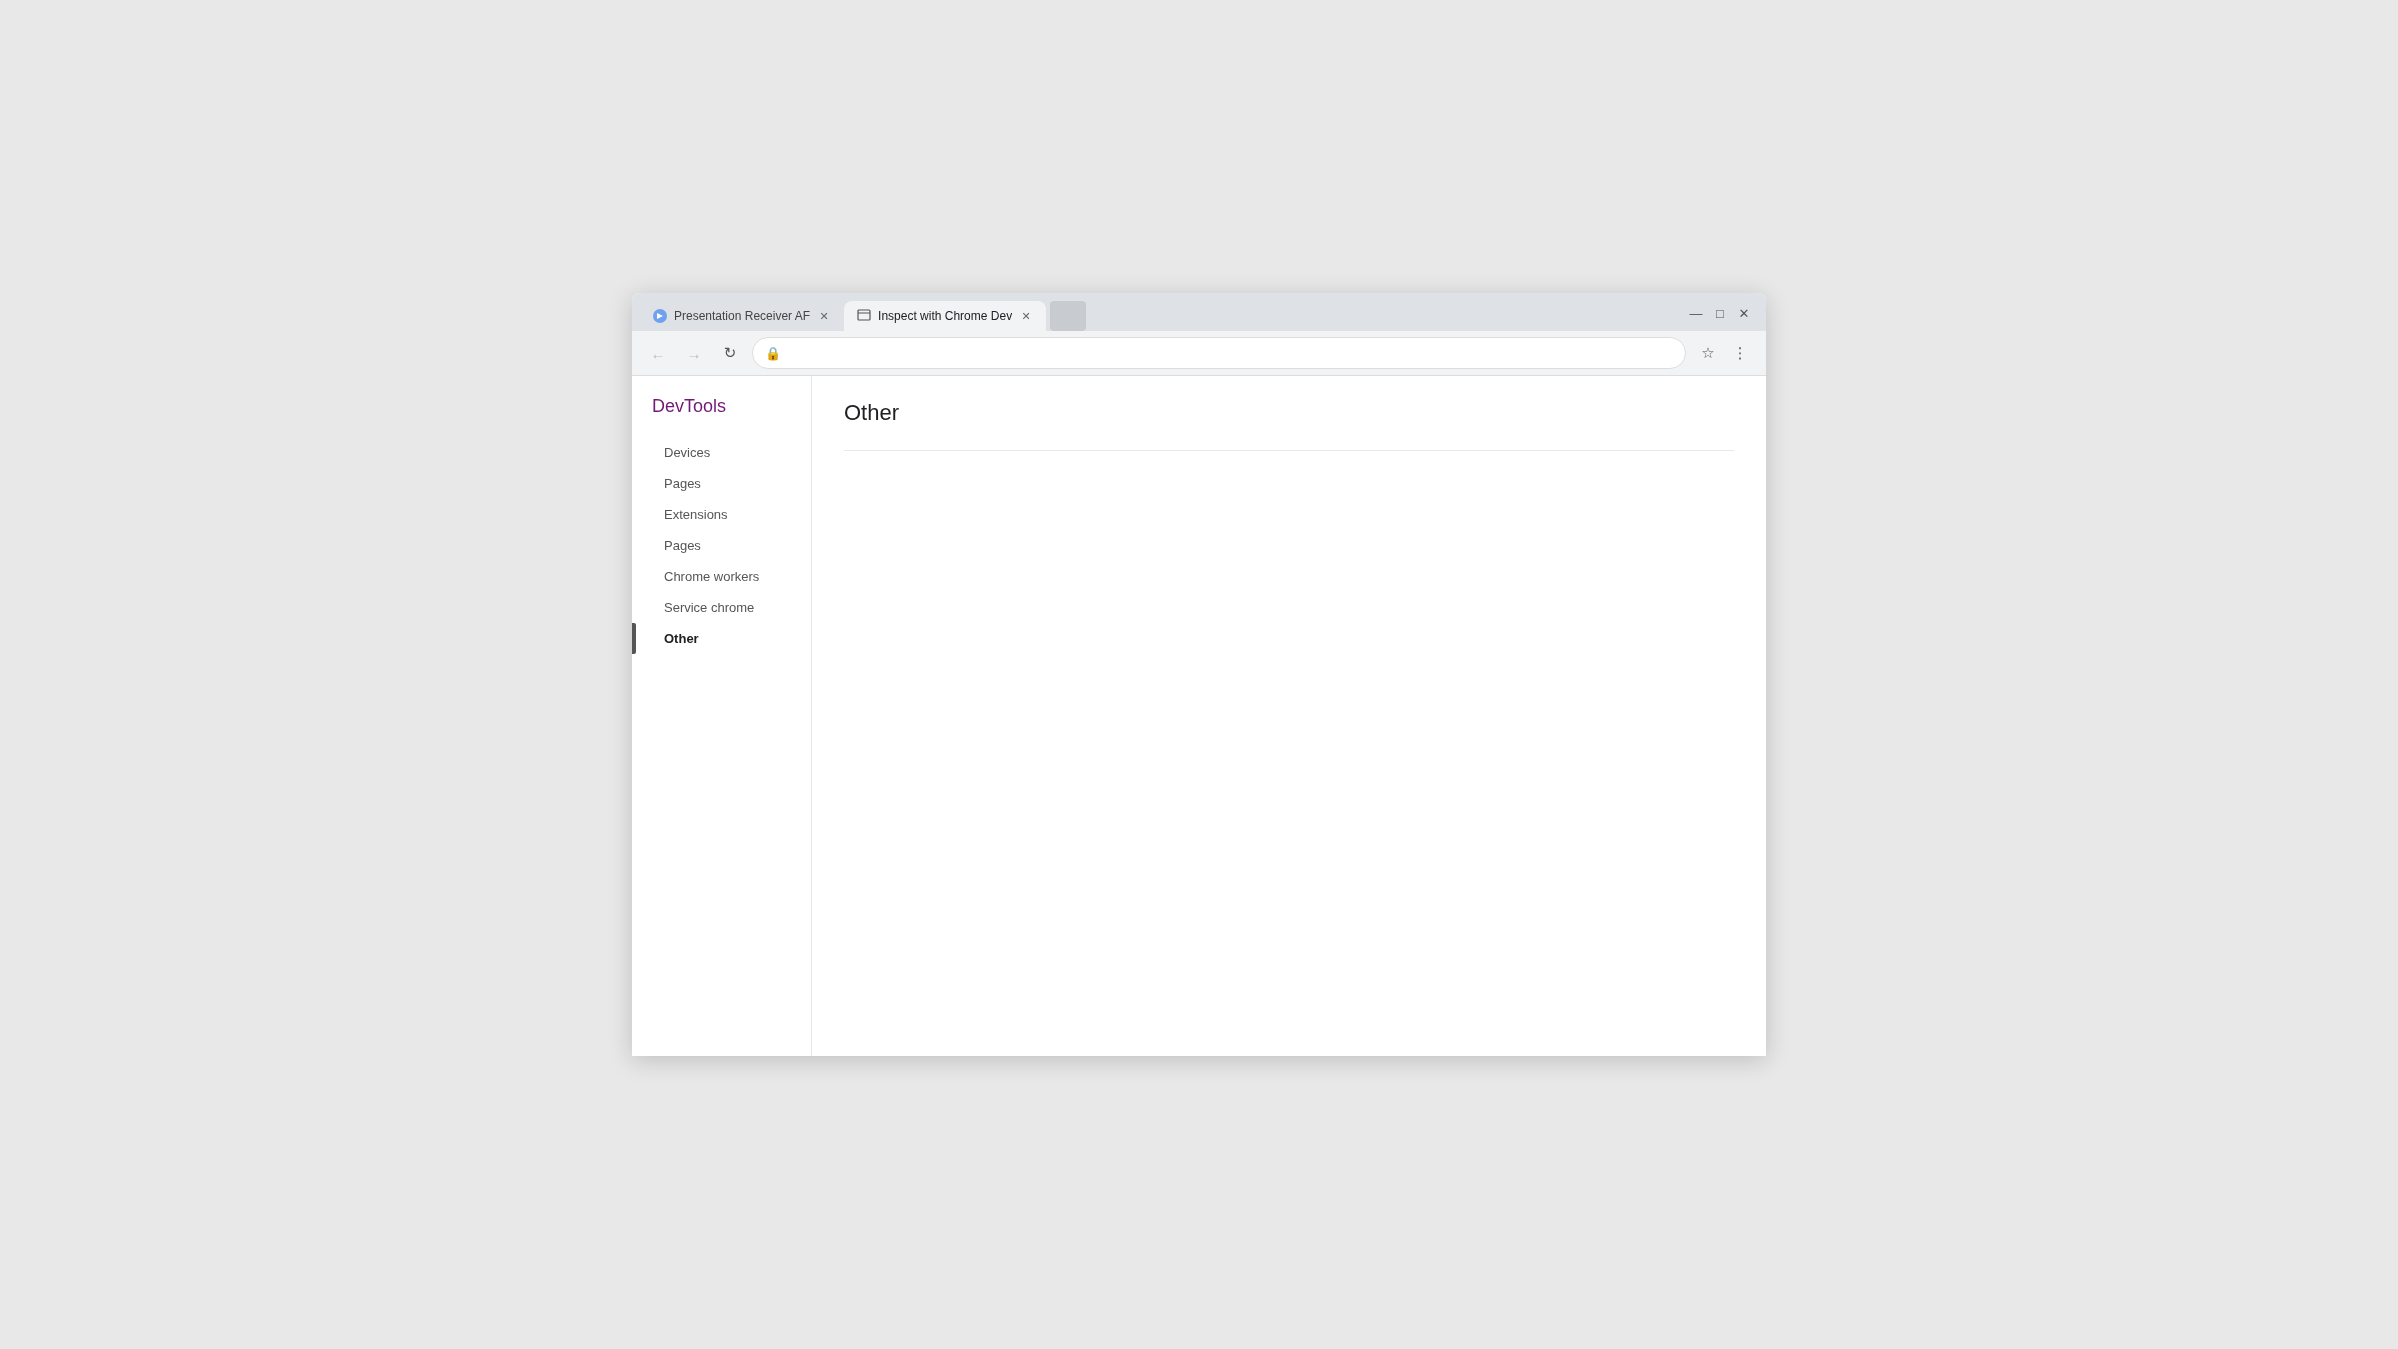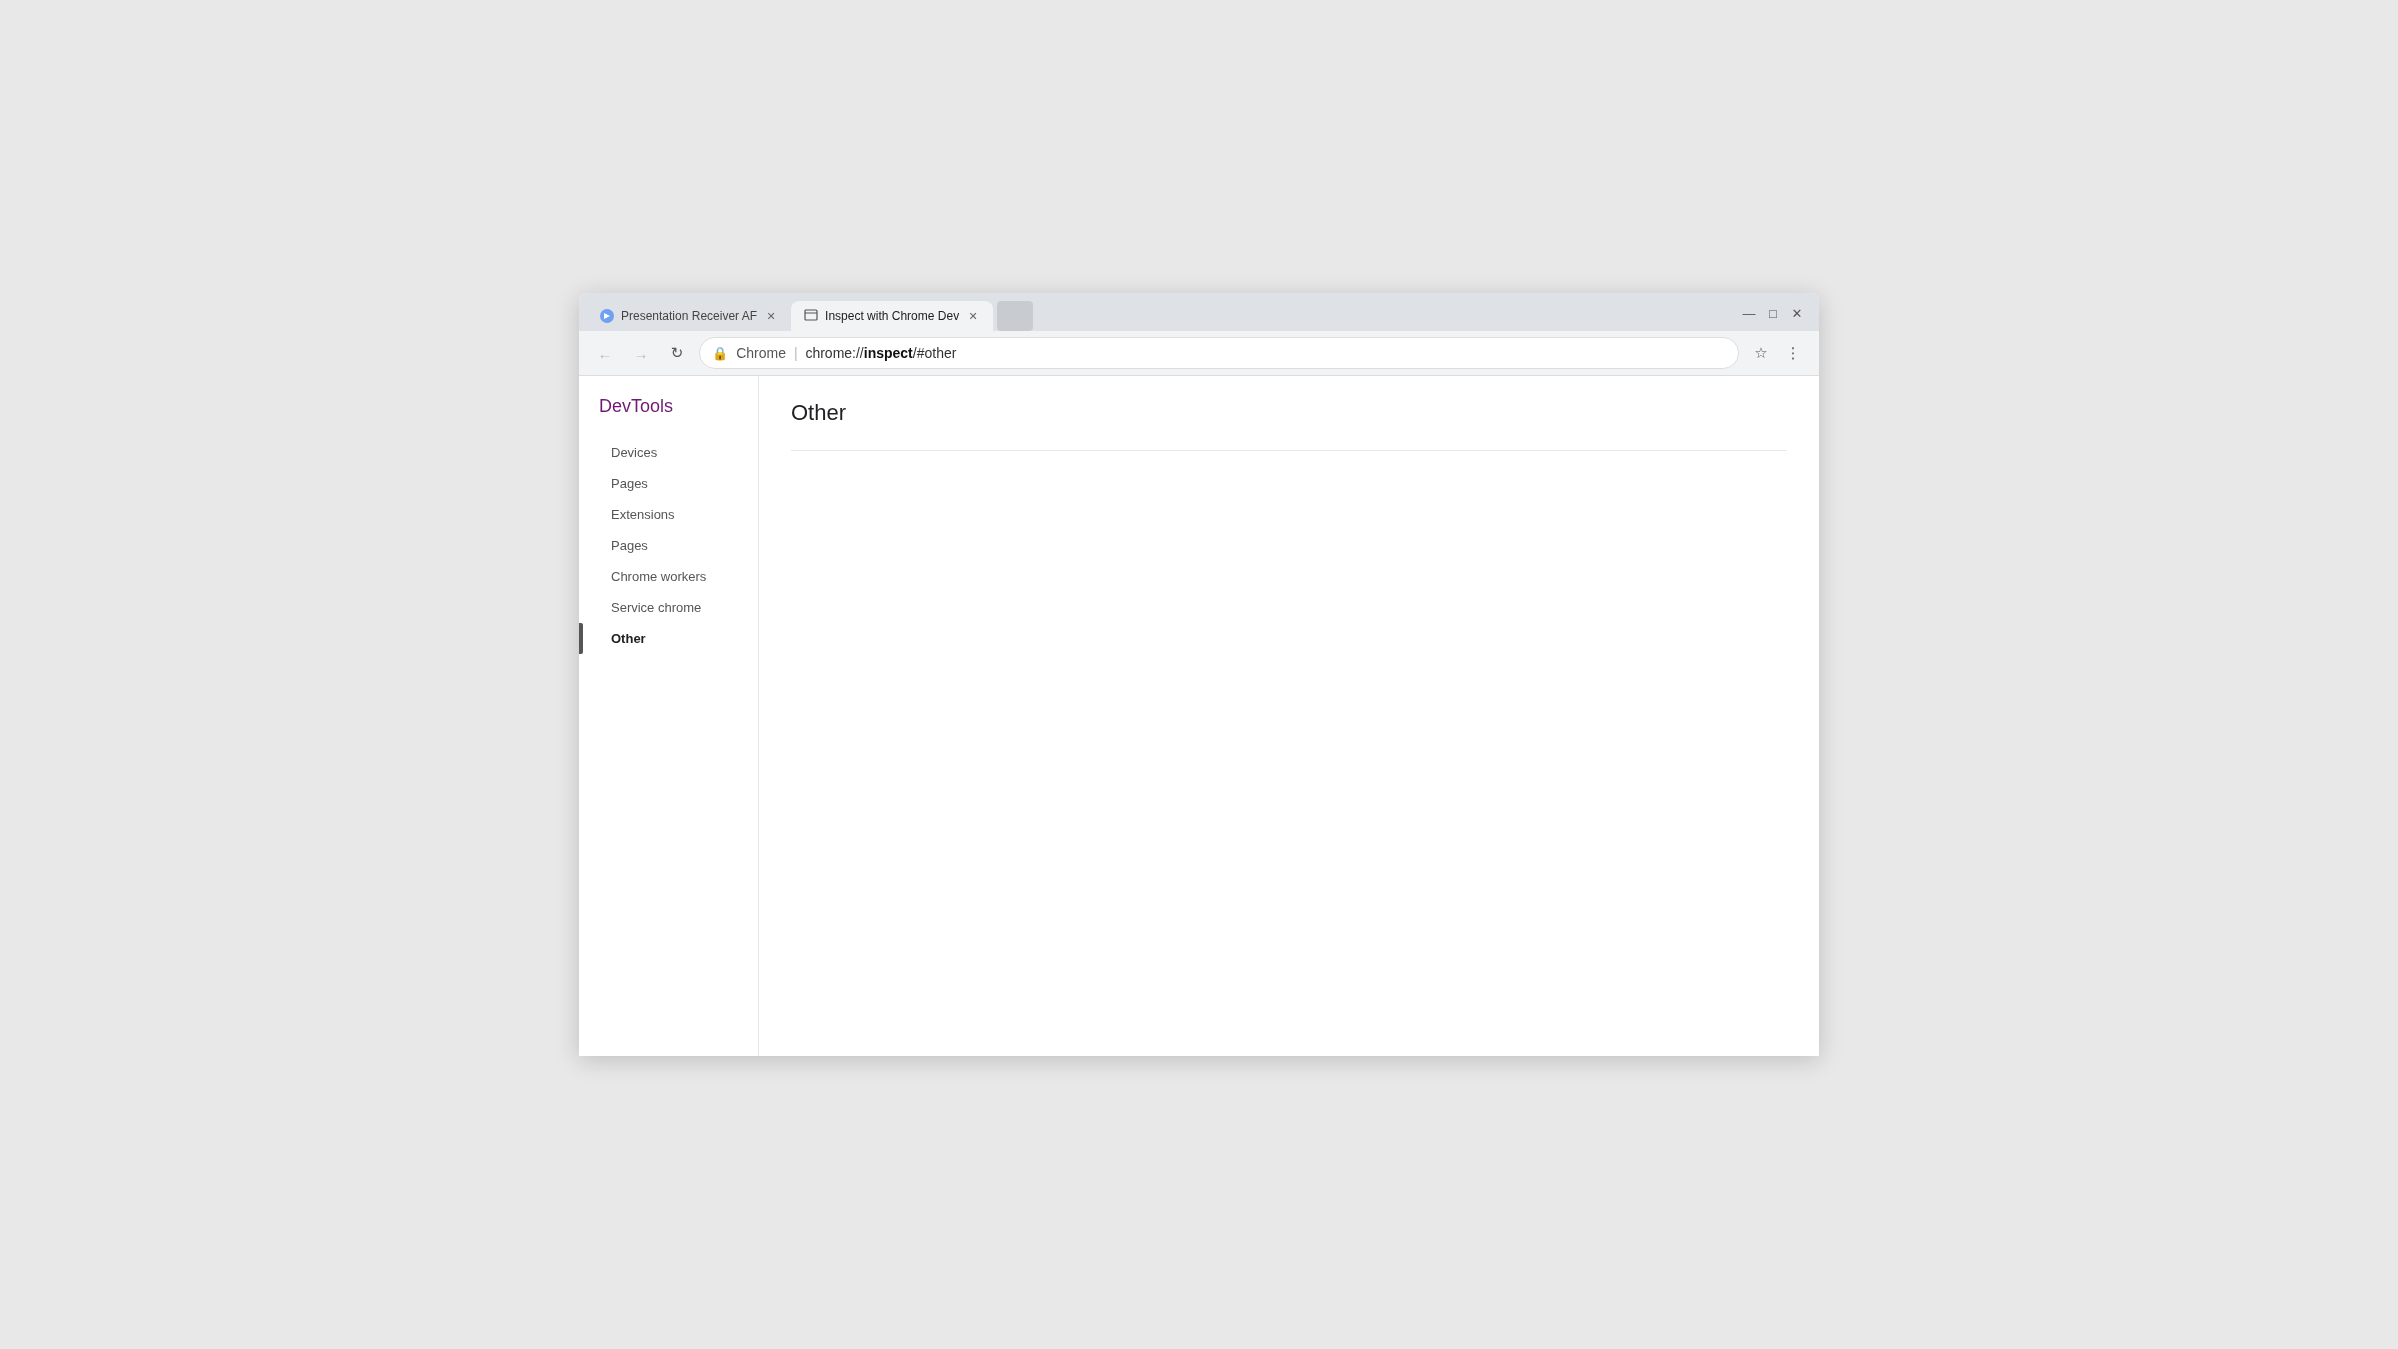--- a/index.html
+++ b/index.html
@@ -6,21 +6,21 @@
     body {
       background: #e8e8e8;
       font-family: -apple-system, 'Segoe UI', Arial, sans-serif;
       display: flex;
       justify-content: center;
       align-items: center;
       min-height: 100vh;
     }
 
     .browser-window {
-      width: 1240px;
+      width: 1134px;
       background: #fff;
       border-radius: 8px 8px 0 0;
       box-shadow: 0 4px 24px rgba(0,0,0,0.18);
       overflow: hidden;
     }
 
     
     .title-bar {
       background: #dee1e6;
       display: flex;
@@ -305,25 +305,20 @@
     </div>
   </div>
 
   <div class="address-bar">
     <div class="nav-btn disabled">←</div>
     <div class="nav-btn disabled">→</div>
     <div class="nav-btn">↻</div>
 
     <div class="address-input-wrap">
       <span class="address-icon">🔒</span>
-      <span class="address-text">
-        <span class="source">Chrome</span>
-        <span style="color:#bbb; margin: 0 4px;">|</span>
-        <span>chrome://</span><span class="bold">inspect</span><span>/#other</span>
-      </span>
     </div>
 
     <div class="address-actions">
       <div class="addr-action-btn">☆</div>
       <div class="addr-action-btn">⋮</div>
     </div>
   </div>
 
   <div class="page-content">
 

